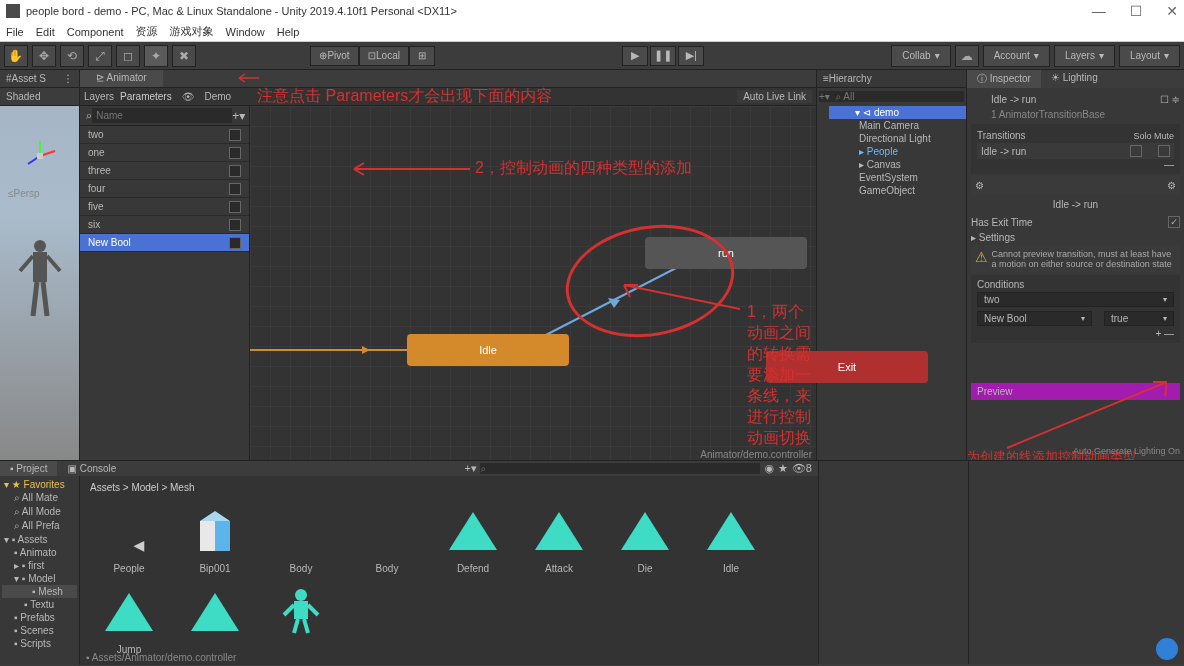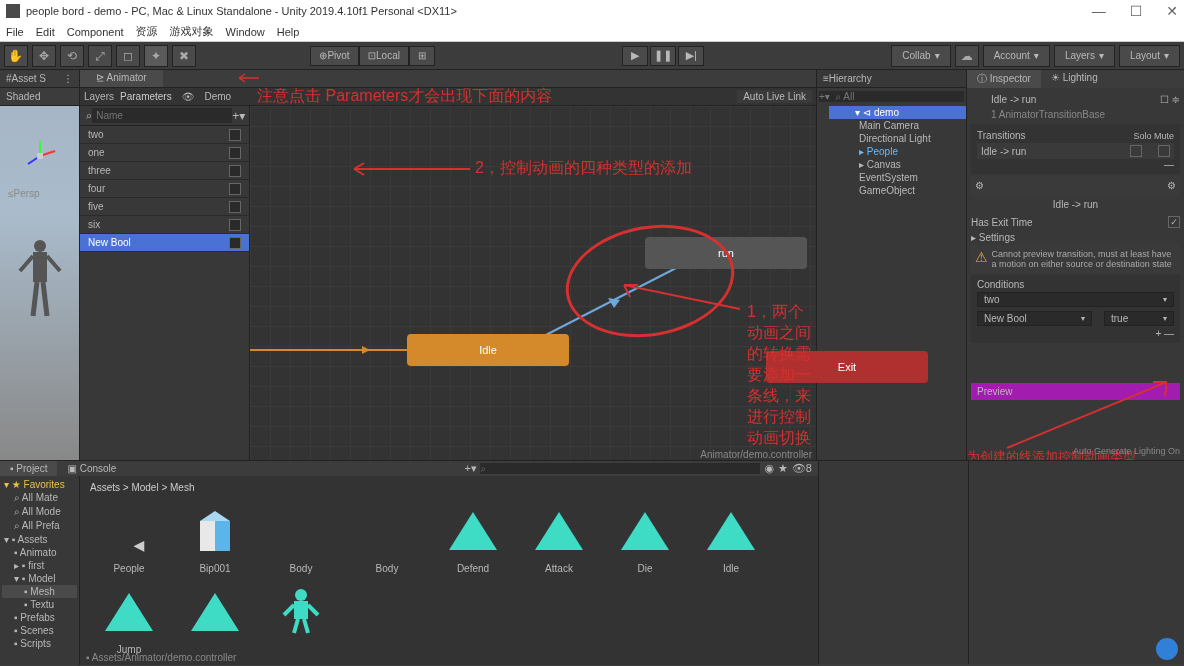--- a/index.html
+++ b/index.html
@@ -372,21 +372,21 @@
     <div class="proj-body">
       <div class="proj-tree">
         <div style="color:#e8c050">▾ ★ <span>Favorites</span></div>
         <div class="indent">⌕ <span>All Mate</span></div>
         <div class="indent">⌕ <span>All Mode</span></div>
         <div class="indent">⌕ <span>All Prefa</span></div>
         <div>▾ ▪ <span>Assets</span></div>
         <div class="indent">▪ <span>Animato</span></div>
         <div class="indent">▸ ▪ <span>first</span></div>
         <div class="indent">▾ ▪ <span>Model</span></div>
-        <div class="indent sel" style="padding-left:22px">▪ <span>Mesh</span></div>
+        <div class="indent sel" style="padding-left:30px">▪ <span>Mesh</span></div>
         <div class="indent" style="padding-left:22px">▪ <span>Textu</span></div>
         <div class="indent">▪ <span>Prefabs</span></div>
         <div class="indent">▪ <span>Scenes</span></div>
         <div class="indent">▪ <span>Scripts</span></div>
       </div>
       <div class="proj-assets">
         <div class="breadcrumb">Assets &gt; Model &gt; Mesh</div>
         <div class="asset-grid">
           <div class="asset-item">
               <div class="asset-icon">

